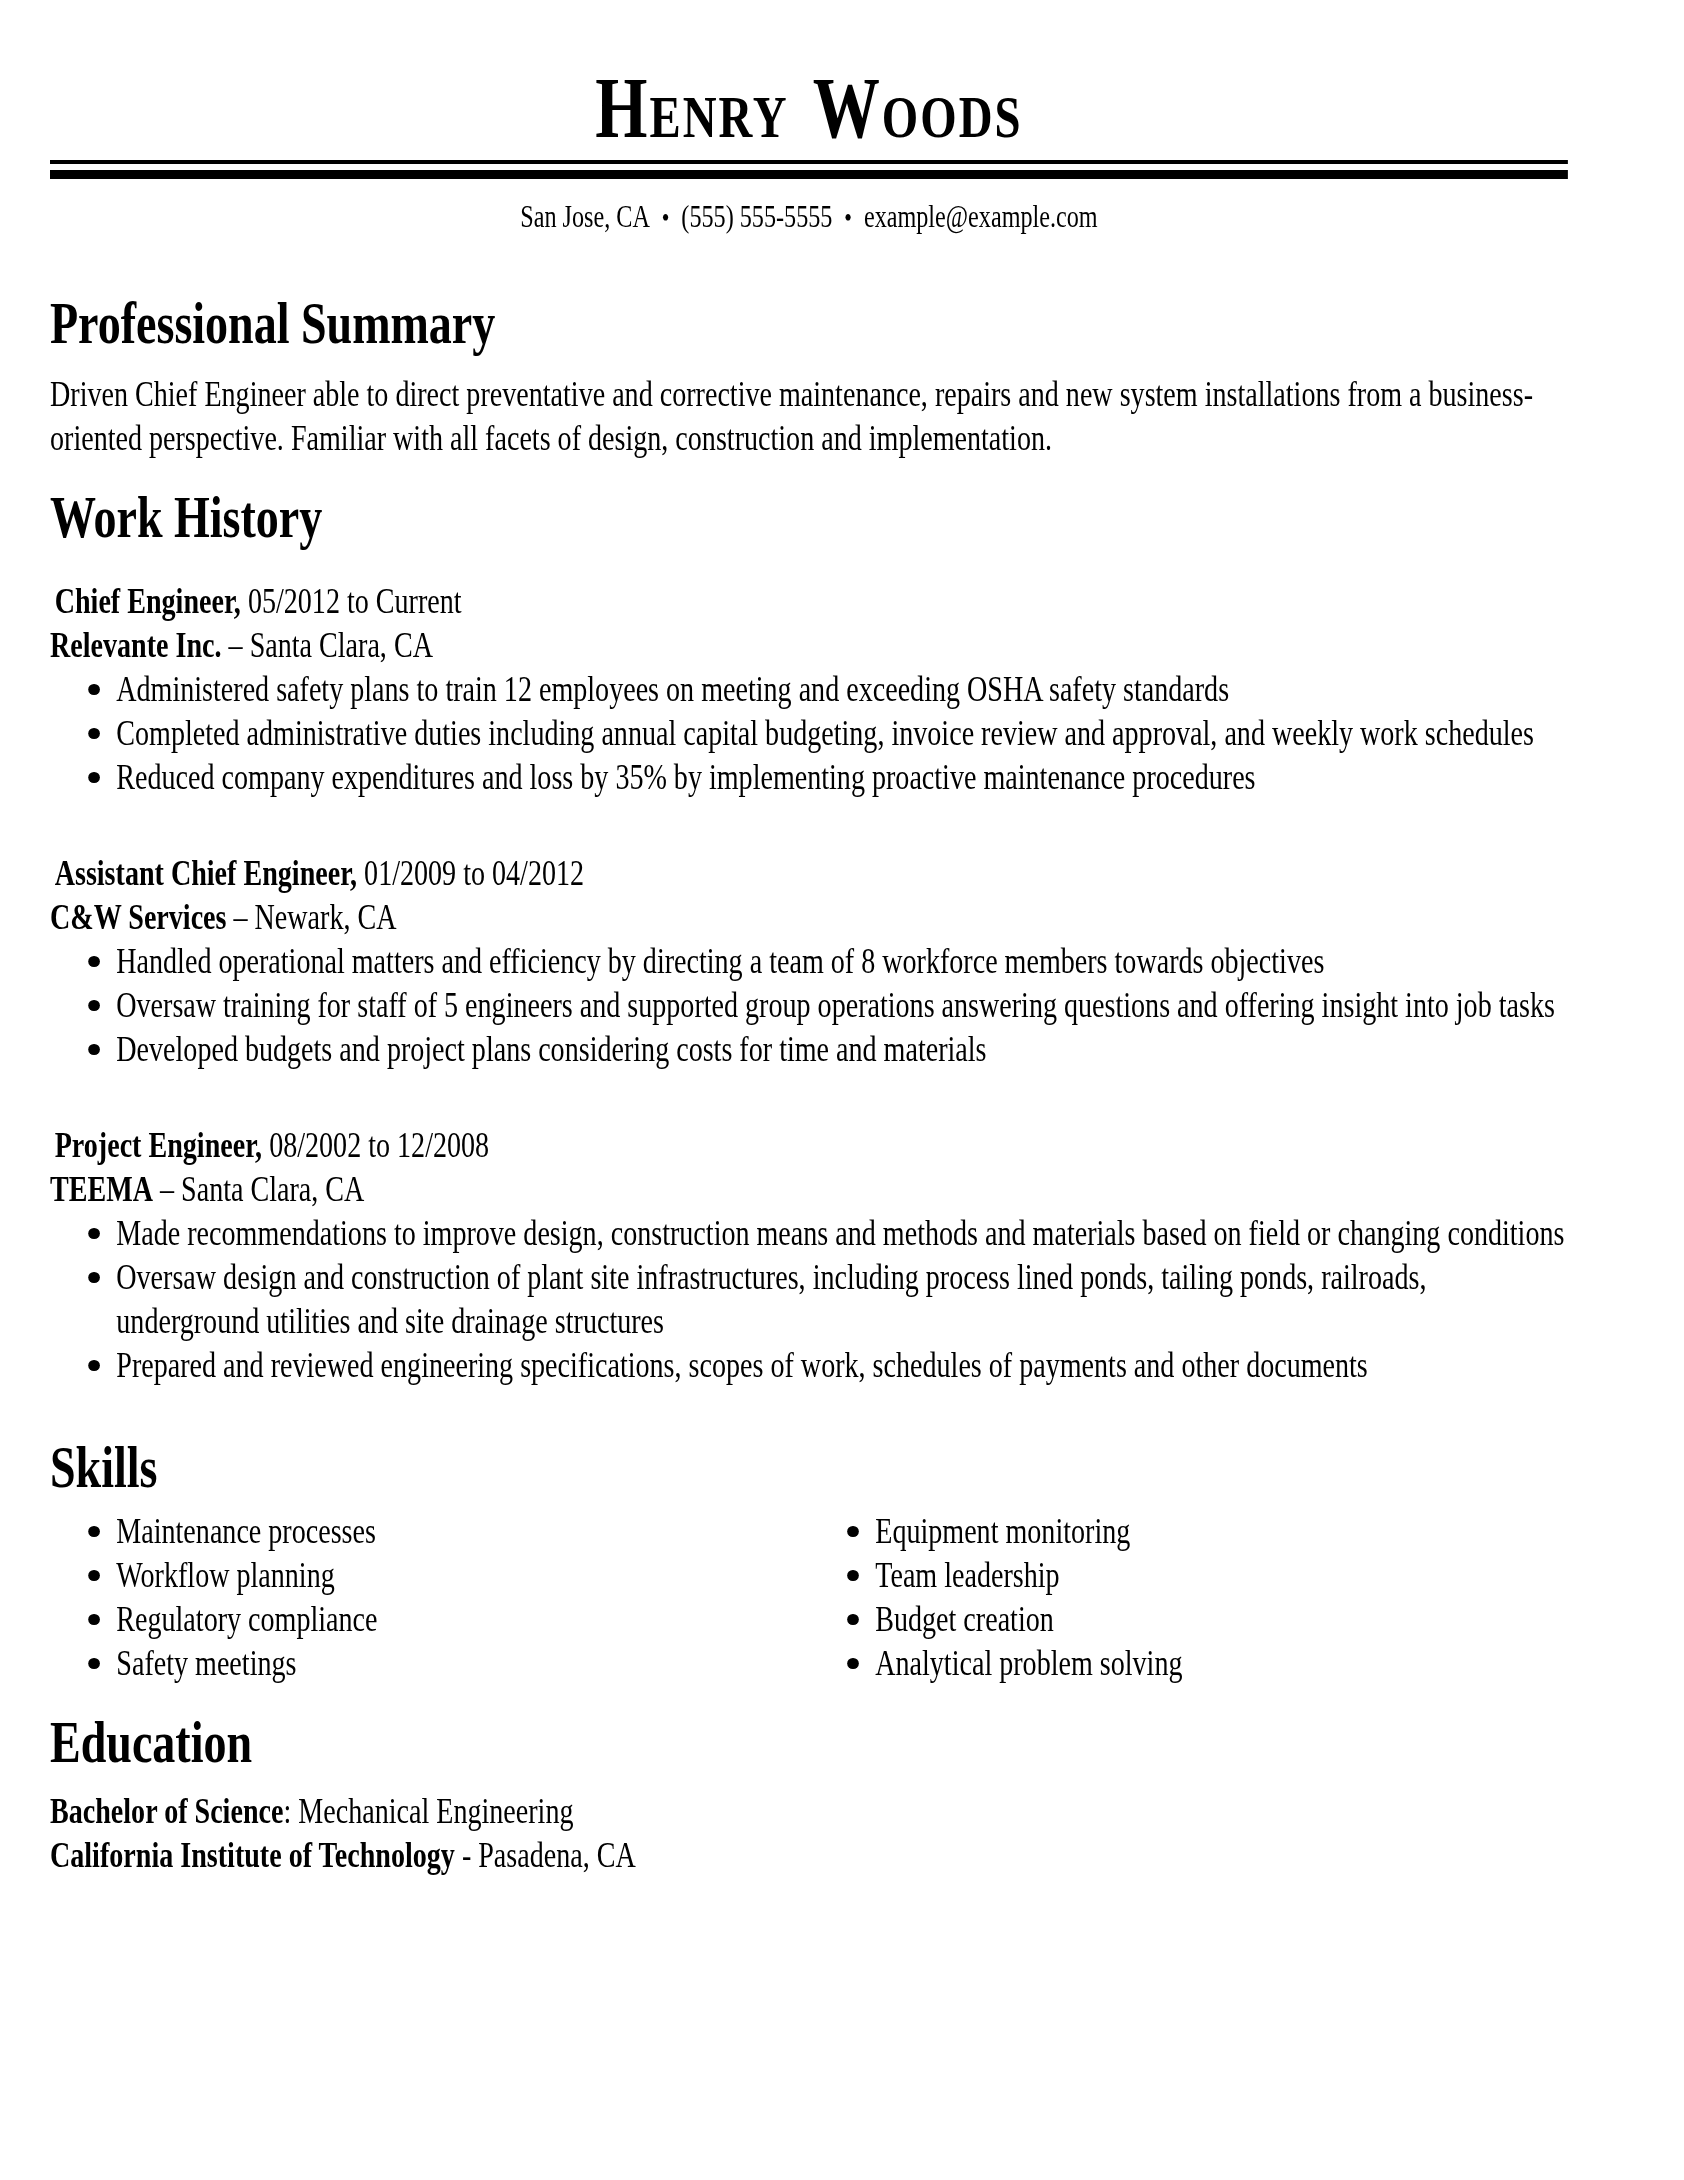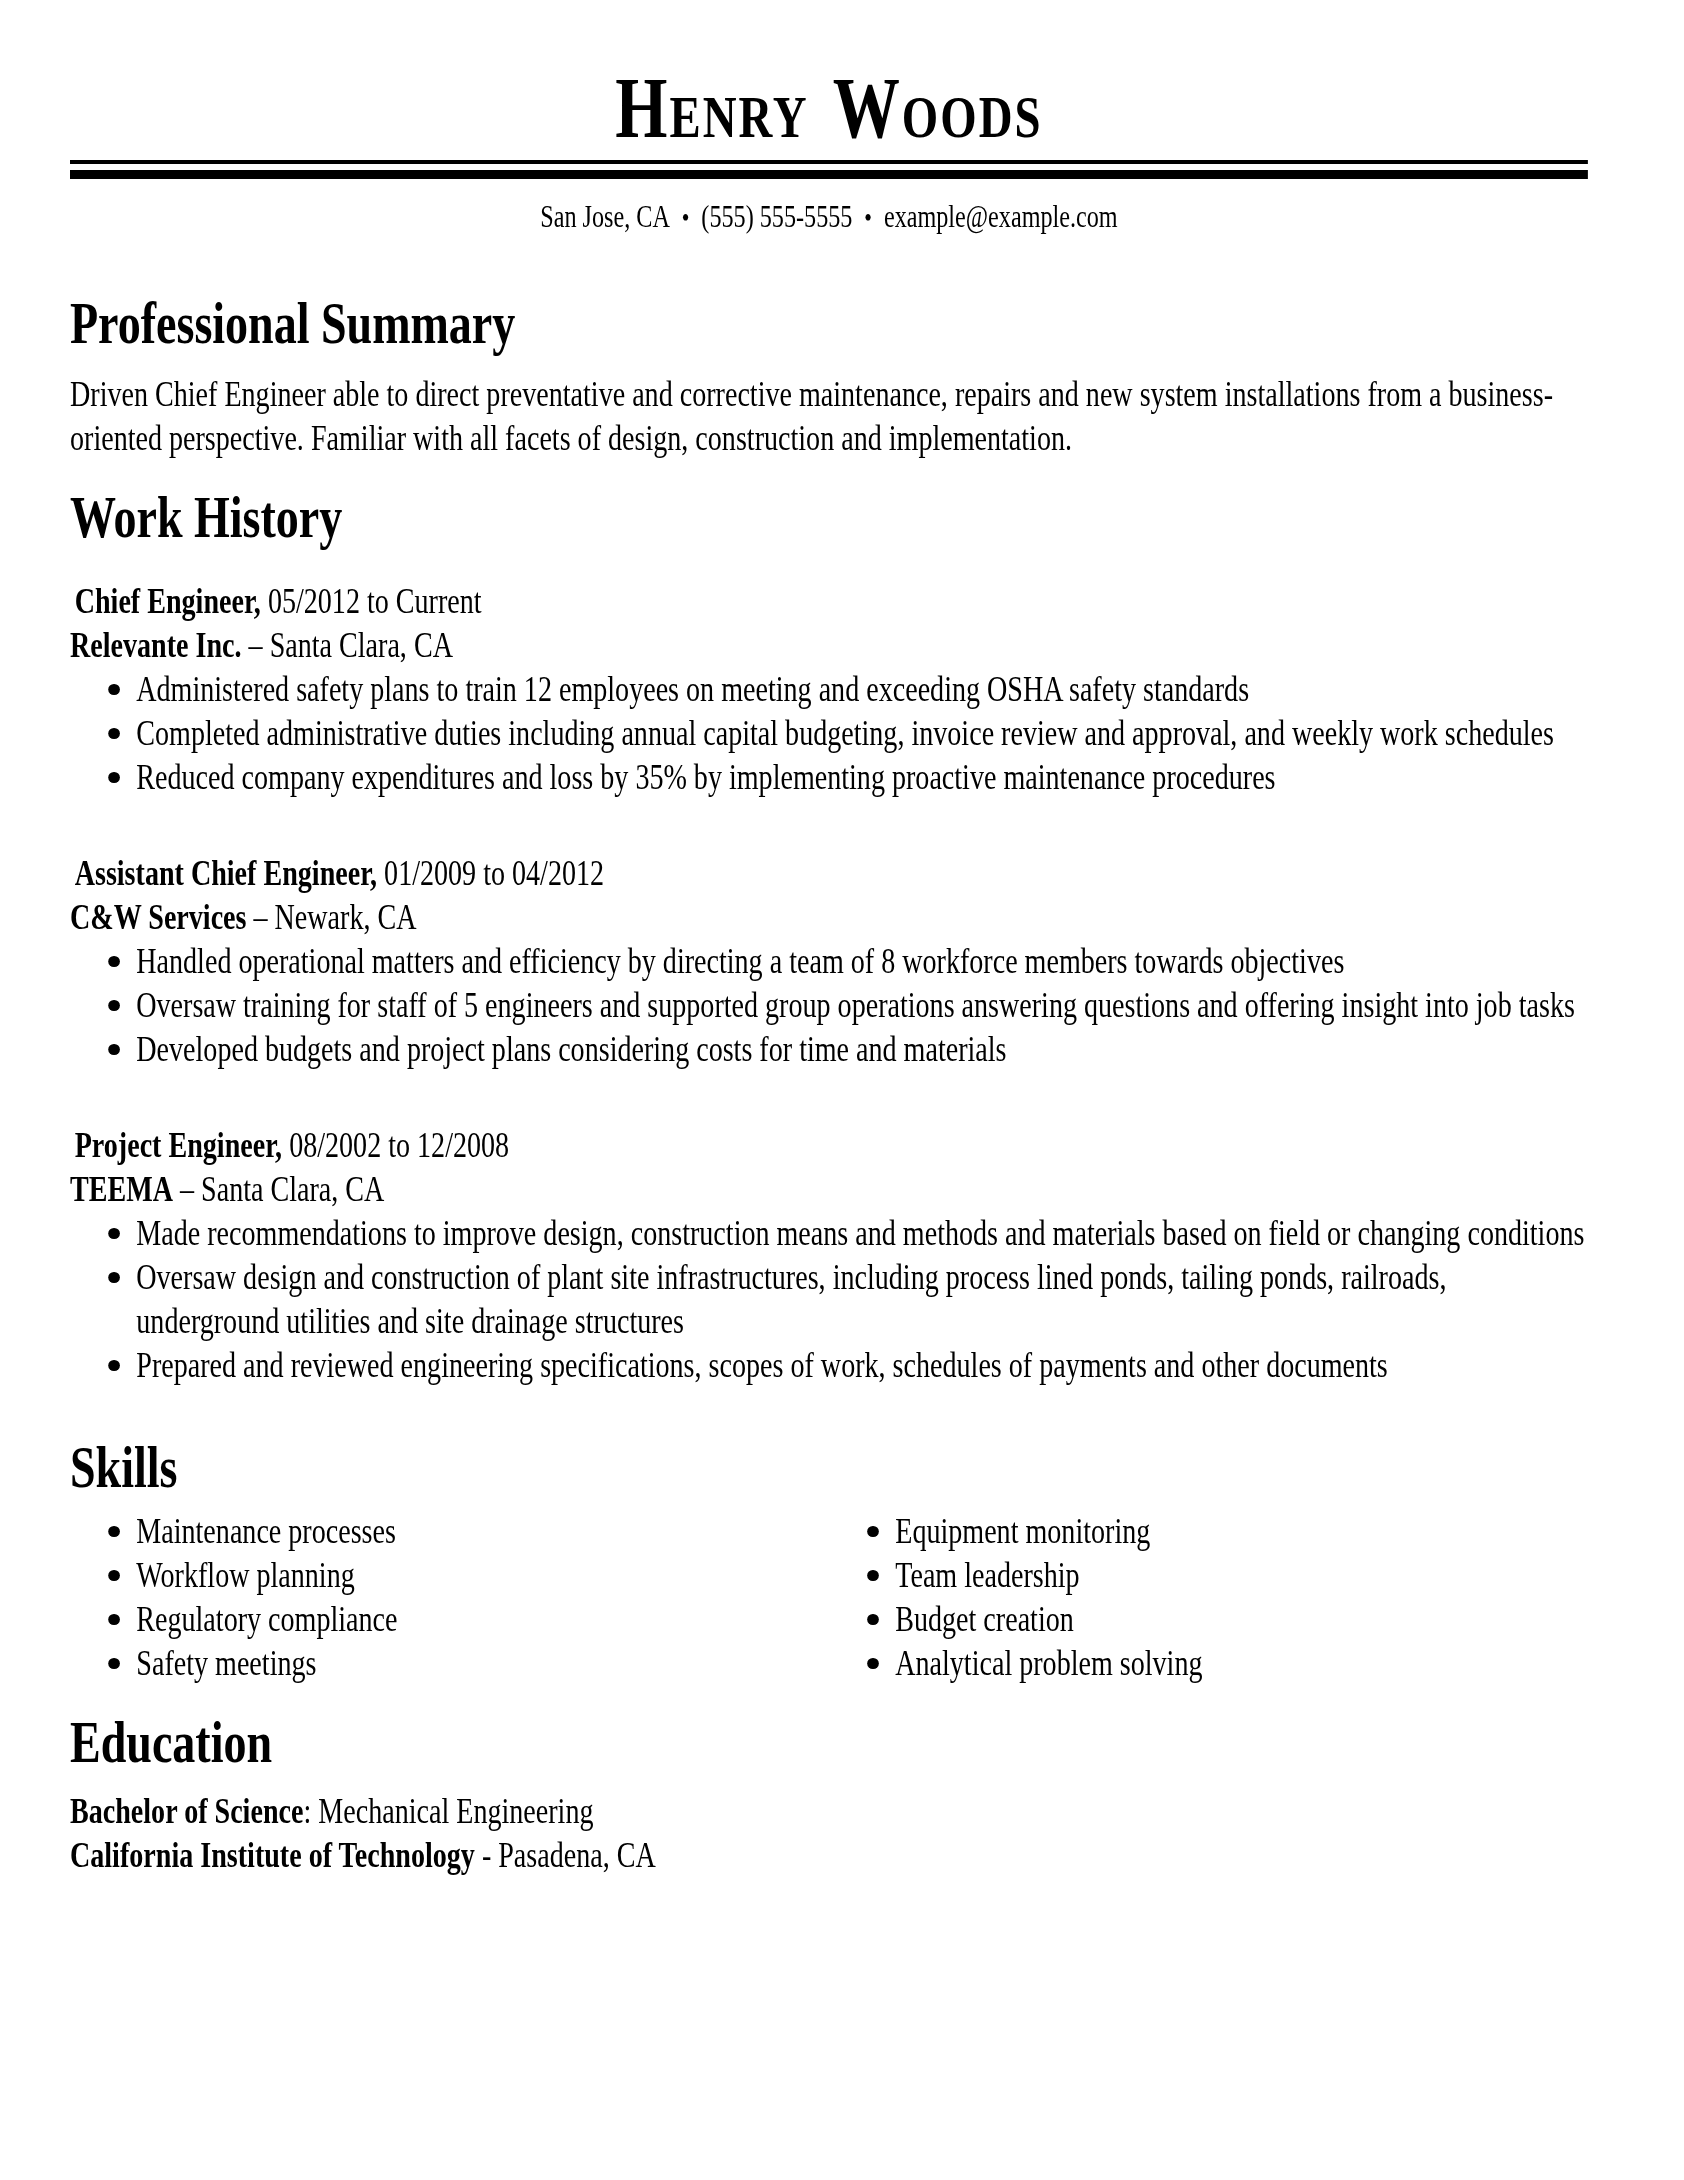--- a/index.html
+++ b/index.html
@@ -1,20 +1,20 @@
 <!DOCTYPE html>
 <html style="font-size:13.6px"><head>
 <meta charset="utf-8">
 <style>
   html, body { margin: 0; padding: 0; background: #ffffff; }
   body { width: 1685px; height: 2181px; overflow: hidden; }
   .page {
     width: 1685px; height: 2181px;
     box-sizing: border-box;
-    padding: 0 70px;
+    padding: 0 50px;
     background: #ffffff;
     overflow: hidden;
   }
   
   .condense {
     width: 1946px;
     transform: scaleX(0.78);
     transform-origin: 0 0;
     font-family: "Liberation Serif", serif;
     color: #000000;

